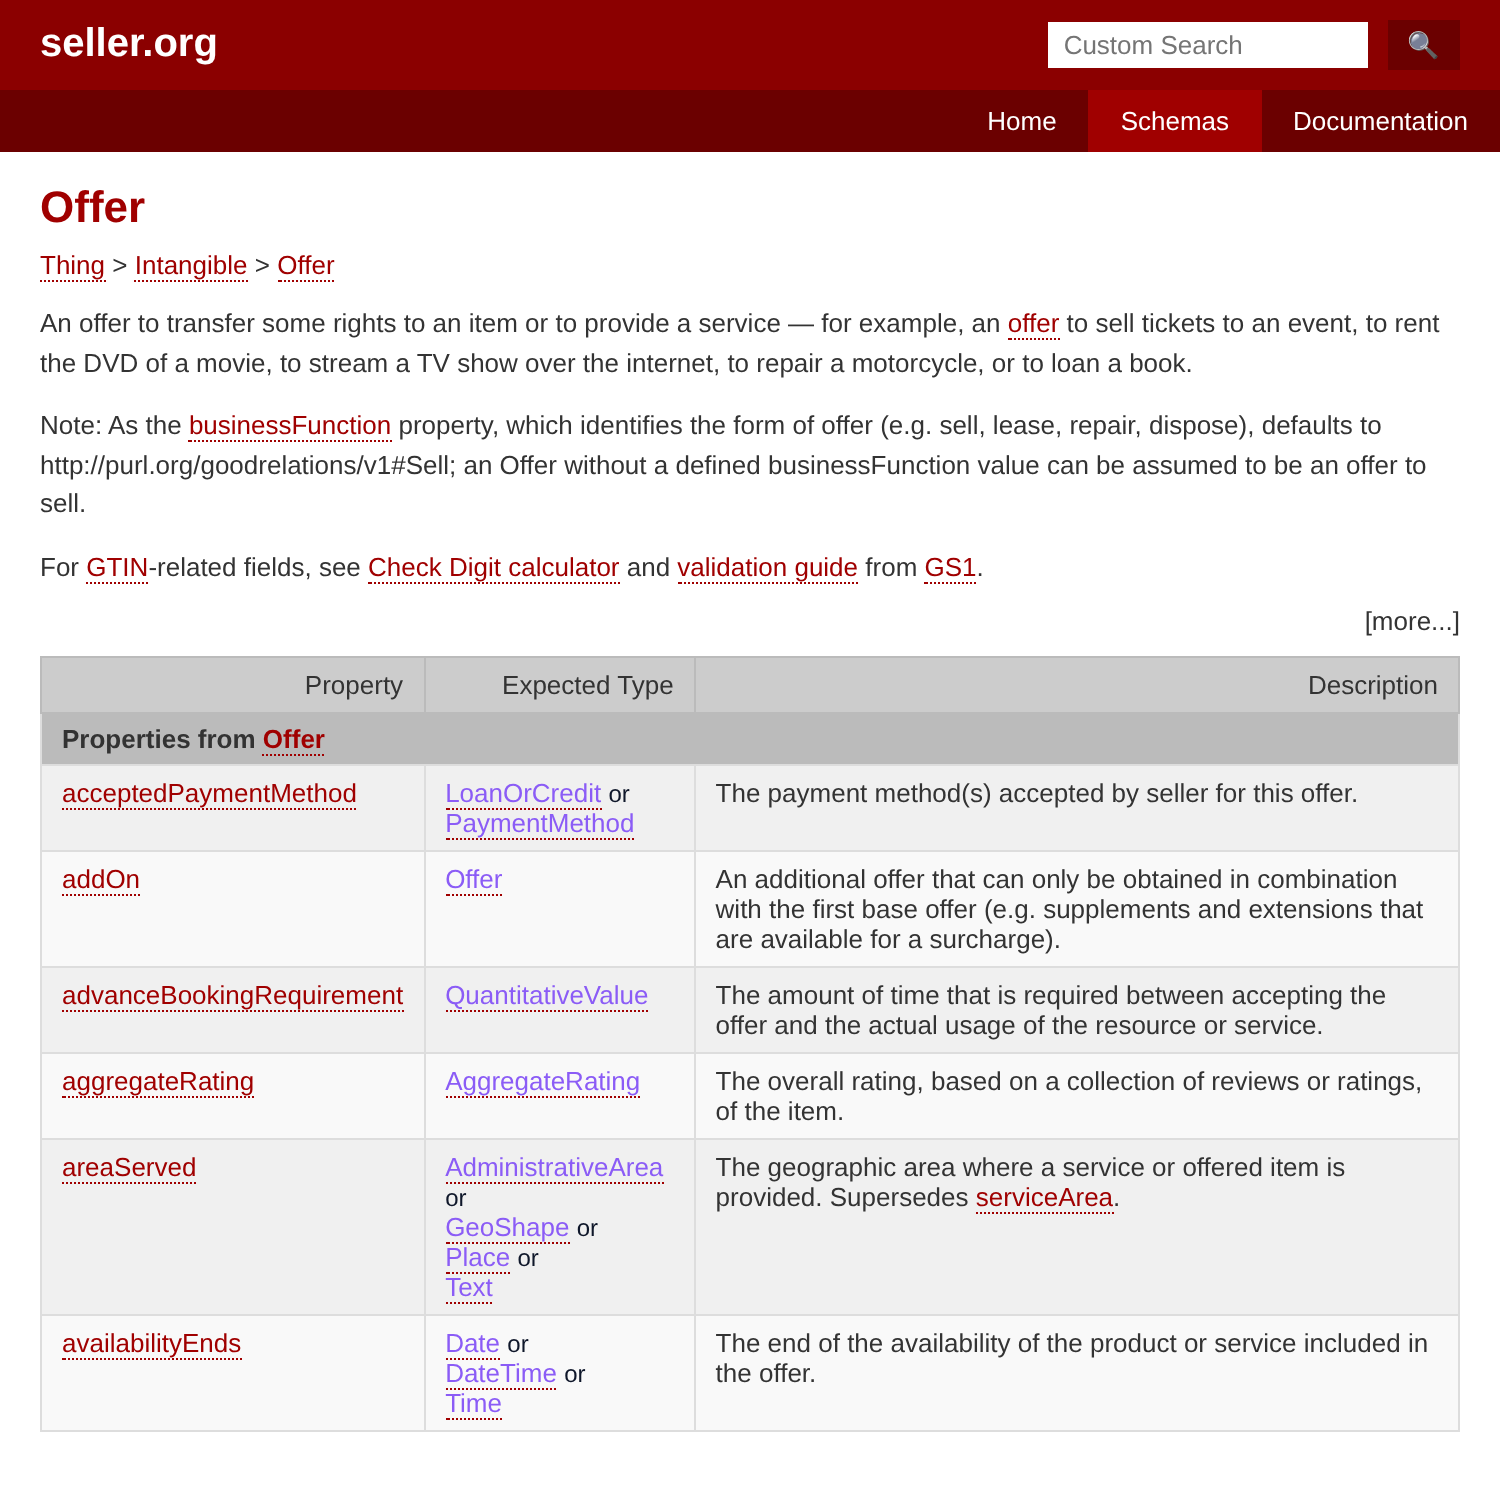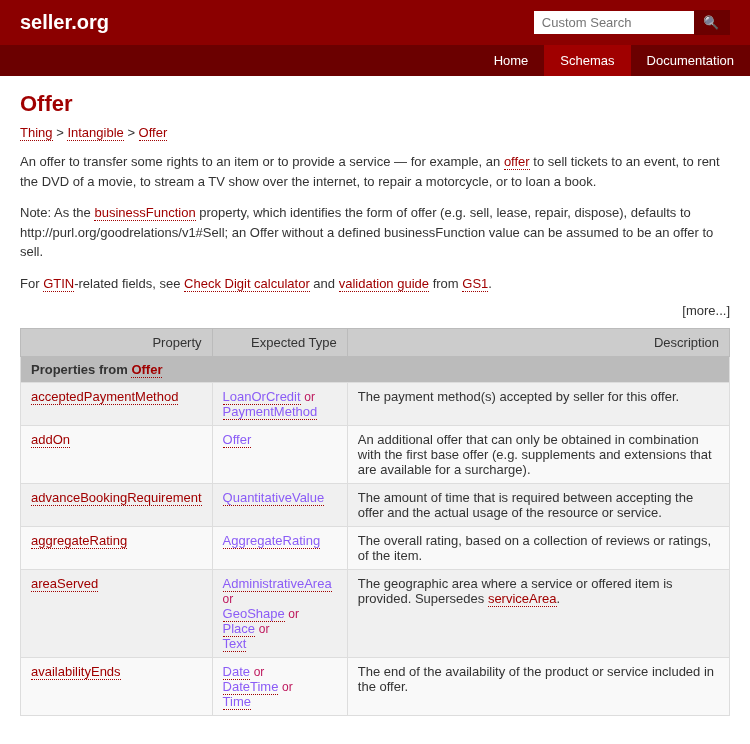--- a/index.html
+++ b/index.html
@@ -14,20 +14,21 @@
       justify-content: space-between;
     }
     .header-logo {
       color: #fff;
       font-size: 20px;
       font-weight: bold;
     }
     .search-container {
       display: flex;
       align-items: center;
+      gap: 10px;
     }
     .search-input {
       padding: 4px 8px;
       border: none;
       font-size: 13px;
       width: 160px;
       background: #fff;
       color: #999;
     }
     .search-btn {
@@ -164,21 +165,21 @@
       color: #8b5cf6;
       text-decoration: none;
       border-bottom: 1px dotted #a00000;
     }
     .desc-link {
       color: #a00000;
       text-decoration: none;
       border-bottom: 1px dotted #a00000;
     }
     .or-text {
-      color: #be185d;
+      color: #0f172a;
       font-size: 12px;
     }
   </style>
 </head>
 <body>
 
 <header class="header">
   <div class="header-logo">seller.org</div>
   <div class="search-container">
     <input class="search-input" type="text" placeholder="Custom Search" style="">

